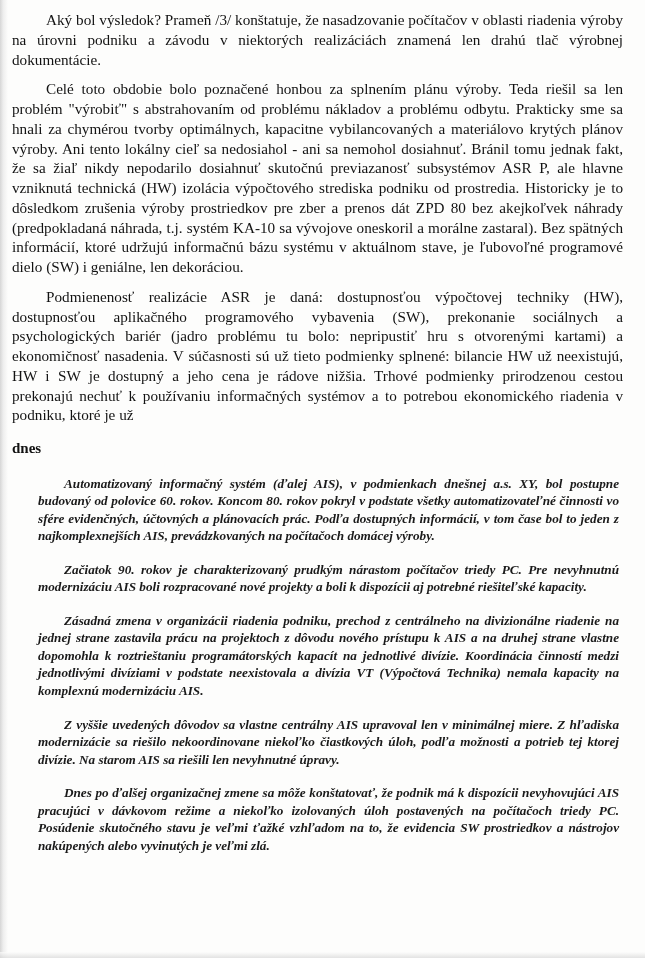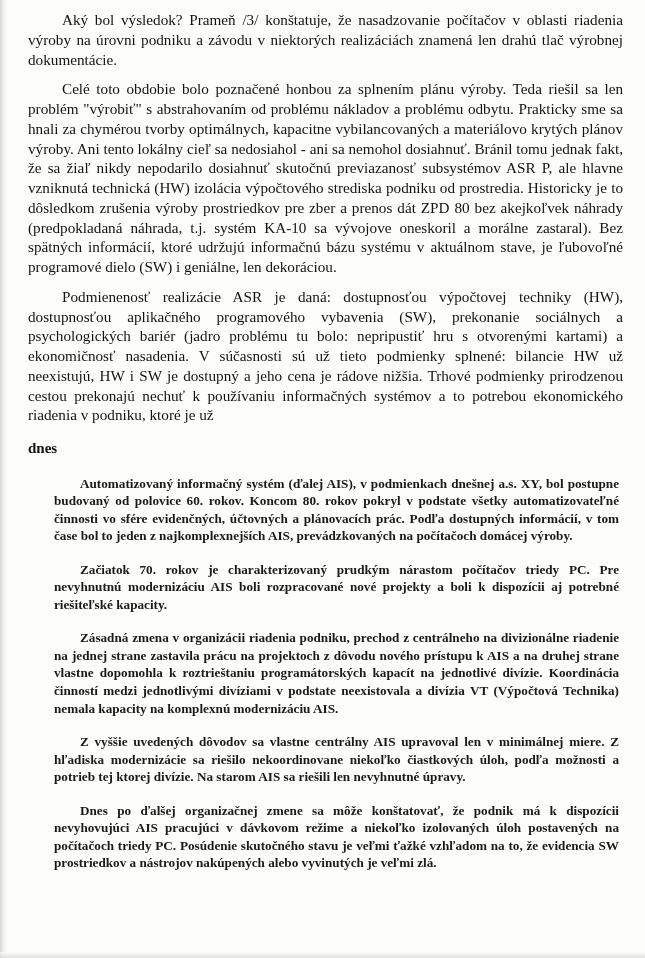--- a/index.html
+++ b/index.html
@@ -12,21 +12,21 @@
     height: 958px;
     overflow: hidden;
     font-family: "Liberation Serif", serif;
     color: #101010;
   }
   .page {
     position: relative;
     width: 645px;
     height: 958px;
     box-sizing: border-box;
-    padding: 10px 22px 0 28px;
+    padding: 10px 22px 0 12px;
     background: #fdfdfc;
   }
   
   .page::before {
     content: "";
     position: absolute;
     left: 0; top: 0;
     width: 8px; height: 958px;
     background: linear-gradient(90deg, #c9c9c9 0%, #e9e9e9 40%, #fdfdfc 100%);
     opacity: .75;
@@ -56,20 +56,21 @@
   .centered-word {
     font-weight: bold;
     font-size: 15px;
     margin: 14px 0 16px 0;
     text-indent: 0;
   }
 
   .quote {
     margin: 0 0 10px 0;
     padding: 0 4px 0 26px;
+    font-style: italic;
     font-size: 13.2px;
     line-height: 1.33;
     text-align: justify;
     text-indent: 26px;
     font-weight: bold;
     color: #1a1a1a;
   }
   .quote-block {
     margin-top: 14px;
   }
@@ -85,21 +86,21 @@
   <p>Celé toto obdobie bolo poznačené honbou za splnením plánu výroby. Teda riešil sa len problém "výrobiť" s abstrahovaním od problému nákladov a problému odbytu. Prakticky sme sa hnali za chymérou tvorby optimálnych, kapacitne vybilancovaných a materiálovo krytých plánov výroby. Ani tento lokálny cieľ sa nedosiahol - ani sa nemohol dosiahnuť. Bránil tomu jednak fakt, že sa žiaľ nikdy nepodarilo dosiahnuť skutočnú previazanosť subsystémov ASR P, ale hlavne vzniknutá technická (HW) izolácia výpočtového strediska podniku od prostredia. Historicky je to dôsledkom zrušenia výroby prostriedkov pre zber a prenos dát ZPD 80 bez akejkoľvek náhrady (predpokladaná náhrada, t.j. systém KA-10 sa vývojove oneskoril a morálne zastaral). Bez spätných informácií, ktoré udržujú informačnú bázu systému v aktuálnom stave, je ľubovoľné programové dielo (SW) i geniálne, len dekoráciou.</p>
 
   <p>Podmienenosť realizácie ASR je daná: dostupnosťou výpočtovej techniky (HW), dostupnosťou aplikačného programového vybavenia (SW), prekonanie sociálnych a psychologických bariér (jadro problému tu bolo: nepripustiť hru s otvorenými kartami) a ekonomičnosť nasadenia. V súčasnosti sú už tieto podmienky splnené: bilancie HW už neexistujú, HW i SW je dostupný a jeho cena je rádove nižšia. Trhové podmienky prirodzenou cestou prekonajú nechuť k používaniu informačných systémov a to potrebou ekonomického riadenia v podniku, ktoré je už</p>
 
   <p class="centered-word">dnes</p>
 
 
   <div class="quote-block">
     <p class="quote">Automatizovaný informačný systém (ďalej AIS), v podmienkach dnešnej a.s. XY, bol postupne budovaný od polovice 60. rokov. Koncom 80. rokov pokryl v podstate všetky automatizovateľné činnosti vo sfére evidenčných, účtovných a plánovacích prác. Podľa dostupných informácií, v tom čase bol to jeden z najkomplexnejších AIS, prevádzkovaných na počítačoch domácej výroby.</p>
     <div class="spacer-sm"></div>
-    <p class="quote">Začiatok 70. rokov je charakterizovaný prudkým nárastom počítačov triedy PC. Pre nevyhnutnú modernizáciu AIS boli rozpracované nové projekty a boli k dispozícii aj potrebné riešiteľské kapacity.</p>
+    <p class="quote">Začiatok 90. rokov je charakterizovaný prudkým nárastom počítačov triedy PC. Pre nevyhnutnú modernizáciu AIS boli rozpracované nové projekty a boli k dispozícii aj potrebné riešiteľské kapacity.</p>
     <div class="spacer-sm"></div>
     <p class="quote">Zásadná zmena v organizácii riadenia podniku, prechod z centrálneho na divizionálne riadenie na jednej strane zastavila prácu na projektoch z dôvodu nového prístupu k AIS a na druhej strane vlastne dopomohla k roztrieštaniu programátorských kapacít na jednotlivé divízie. Koordinácia činností medzi jednotlivými divíziami v podstate neexistovala a divízia VT (Výpočtová Technika) nemala kapacity na komplexnú modernizáciu AIS.</p>
     <div class="spacer-sm"></div>
     <p class="quote">Z vyššie uvedených dôvodov sa vlastne centrálny AIS upravoval len v minimálnej miere. Z hľadiska modernizácie sa riešilo nekoordinovane niekoľko čiastkových úloh, podľa možnosti a potrieb tej ktorej divízie. Na starom AIS sa riešili len nevyhnutné úpravy.</p>
     <div class="spacer-sm"></div>
     <p class="quote">Dnes po ďalšej organizačnej zmene sa môže konštatovať, že podnik má k dispozícii nevyhovujúci AIS pracujúci v dávkovom režime a niekoľko izolovaných úloh postavených na počítačoch triedy PC. Posúdenie skutočného stavu je veľmi ťažké vzhľadom na to, že evidencia SW prostriedkov a nástrojov nakúpených alebo vyvinutých je veľmi zlá.</p>
   </div>
 
 </div>
 

